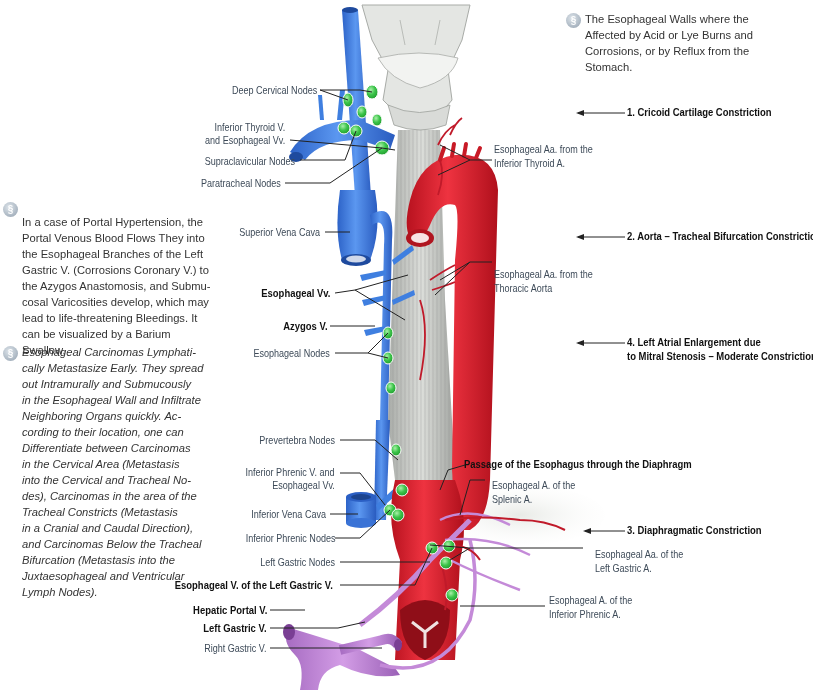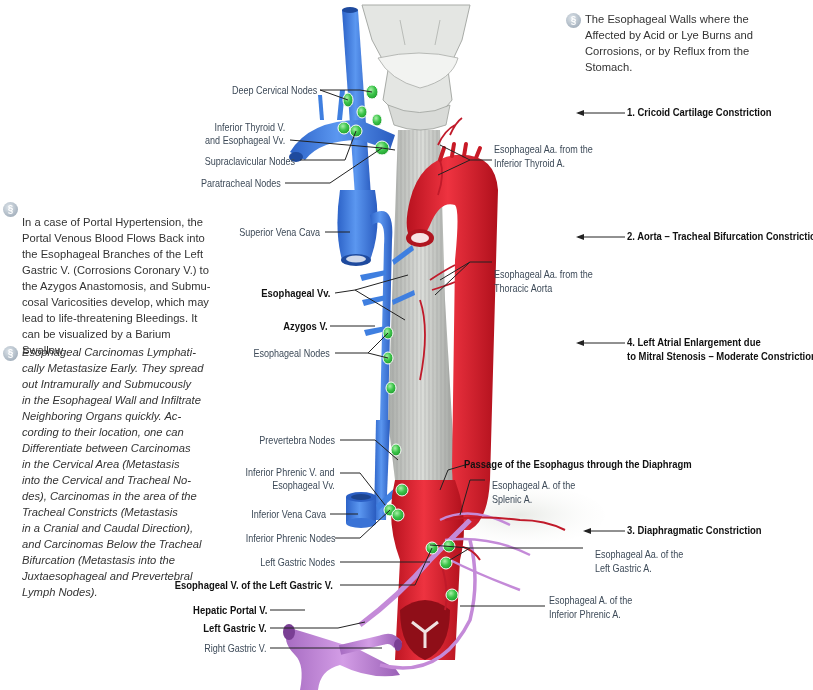--- a/index.html
+++ b/index.html
@@ -213,21 +213,21 @@
 <div class="note" style="left:585px;top:11px;">
   <span class="txt">The Esophageal Walls where the</span>
   <span class="txt">Affected by Acid or Lye Burns and</span>
   <span class="txt">Corrosions, or by Reflux from the</span>
   <span class="txt">Stomach.</span>
 </div>
 
 <div class="info-icon" style="left:3px;top:202px;">§</div>
 <div class="note" style="left:22px;top:200px;margin-top:14px;">
   <span class="txt">In a case of Portal Hypertension, the</span>
-  <span class="txt">Portal Venous Blood Flows Back into</span>
+  <span class="txt">Portal Venous Blood Flows They into</span>
   <span class="txt">the Esophageal Branches of the Left</span>
   <span class="txt">Gastric V. (Corrosions Coronary V.) to</span>
   <span class="txt">the Azygos Anastomosis, and Submu-</span>
   <span class="txt">cosal Varicosities develop, which may</span>
   <span class="txt">lead to life-threatening Bleedings. It</span>
   <span class="txt">can be visualized by a Barium</span>
   <span class="txt">Swallow.</span>
 </div>
 
 <div class="info-icon" style="left:3px;top:346px;">§</div>
@@ -239,21 +239,21 @@
   <span class="txt">Neighboring Organs quickly. Ac-</span>
   <span class="txt">cording to their location, one can</span>
   <span class="txt">Differentiate between Carcinomas</span>
   <span class="txt">in the Cervical Area (Metastasis</span>
   <span class="txt">into the Cervical and Tracheal No-</span>
   <span class="txt">des), Carcinomas in the area of the</span>
   <span class="txt">Tracheal Constricts (Metastasis</span>
   <span class="txt">in a Cranial and Caudal Direction),</span>
   <span class="txt">and Carcinomas Below the Tracheal</span>
   <span class="txt">Bifurcation (Metastasis into the</span>
-  <span class="txt">Juxtaesophageal and Prevertebral</span>
+  <span class="txt">Juxtaesophageal and Ventricular</span>
   <span class="txt">Lymph Nodes).</span>
 </div>
 
 
 <div class="lbl r" style="right:496px;top:84px;">Deep Cervical Nodes</div>
 <div class="lbl r" style="right:528px;top:121px;">Inferior Thyroid V.</div>
 <div class="lbl r" style="right:528px;top:134px;">and Esophageal Vv.</div>
 <div class="lbl r" style="right:518px;top:155px;">Supraclavicular Nodes</div>
 <div class="lbl r" style="right:532px;top:177px;">Paratracheal Nodes</div>
 <div class="lbl r" style="right:493px;top:226px;">Superior Vena Cava</div>

